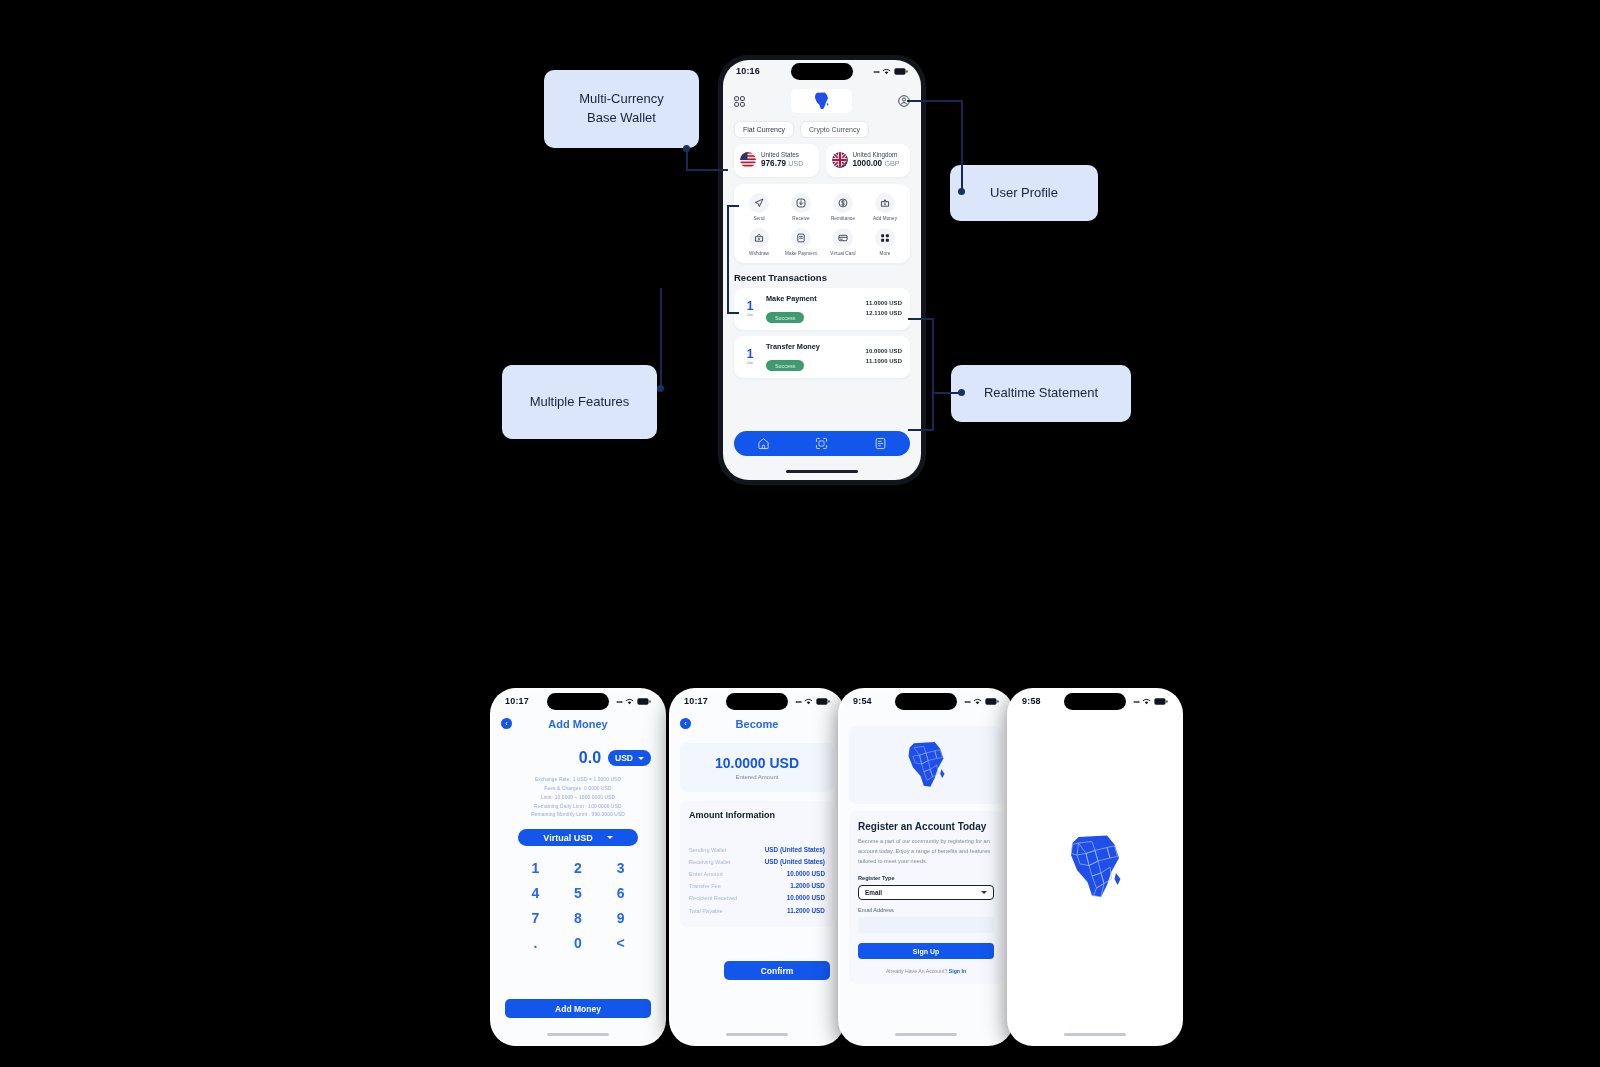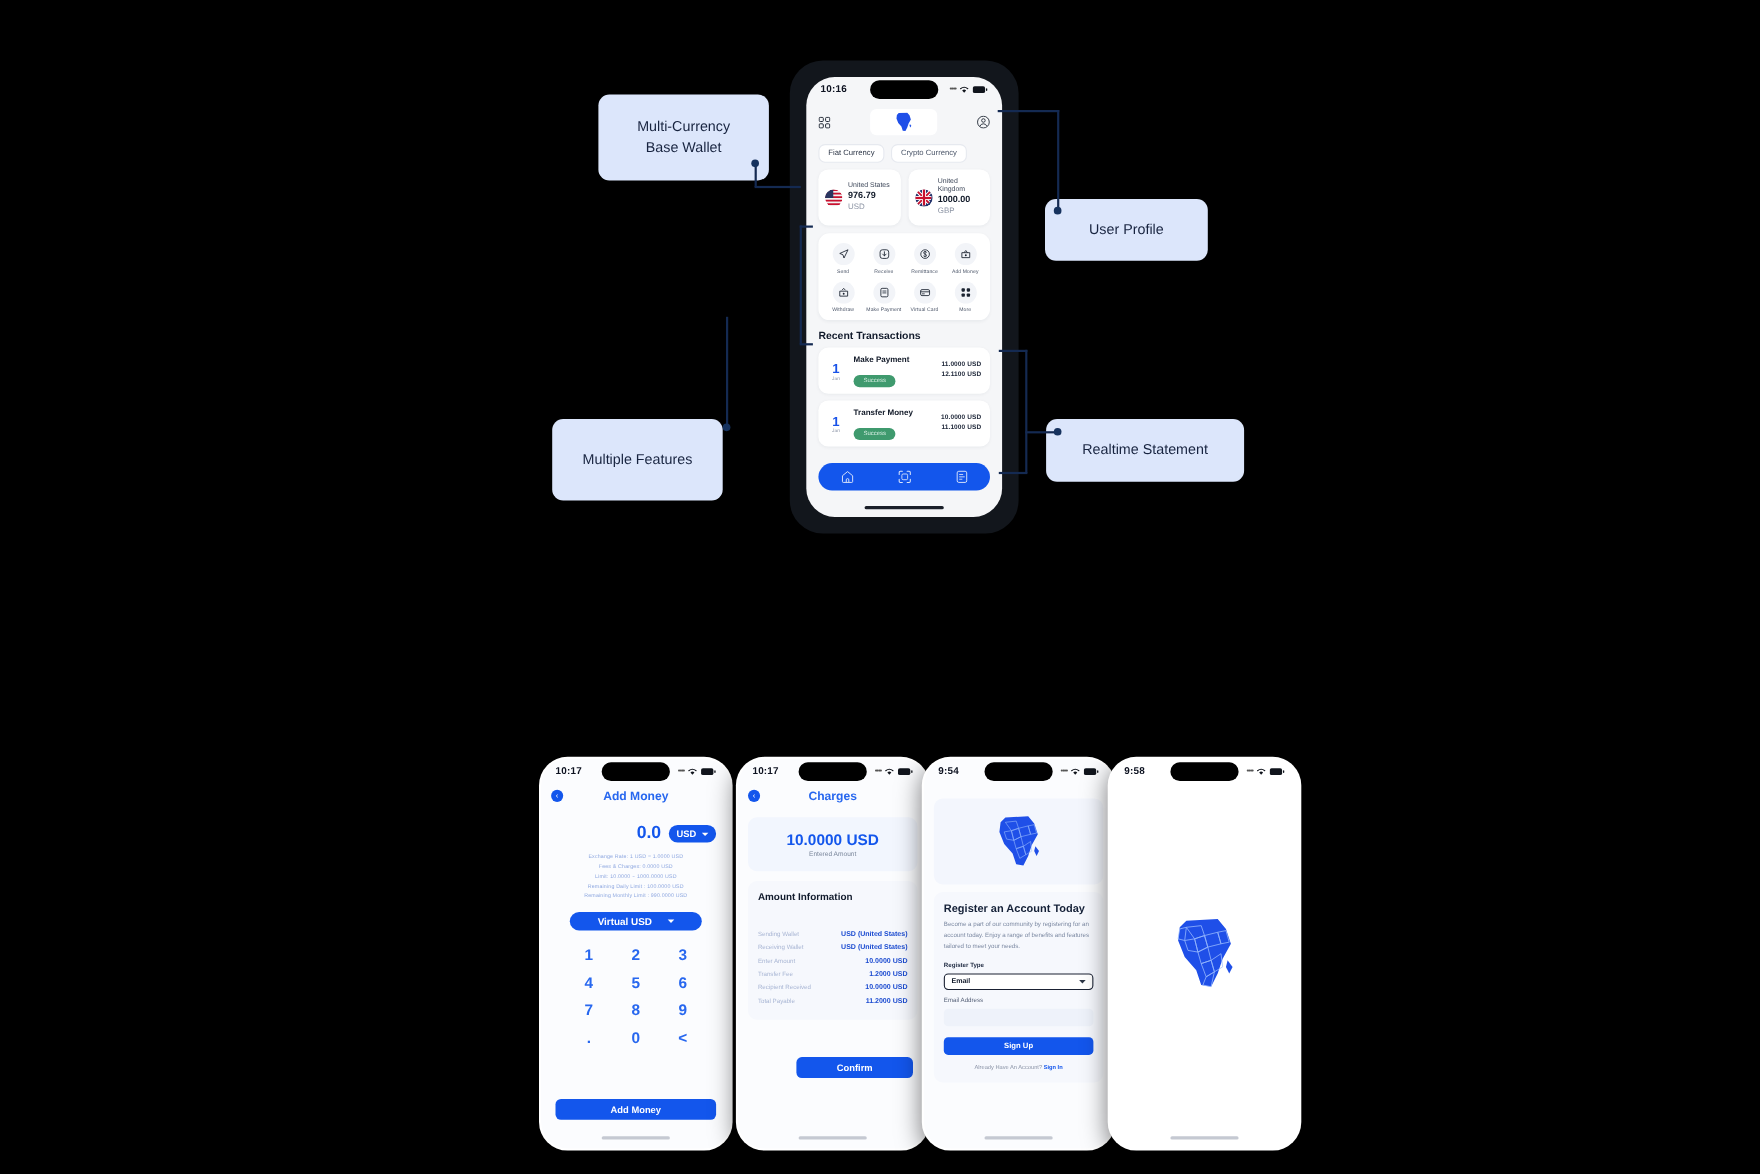--- a/index.html
+++ b/index.html
@@ -8,21 +8,21 @@
     background: #000;
     font-family: "Liberation Sans", sans-serif;
     position: relative; overflow: hidden;
   }
 
   
   .phone {
     position: absolute;
     background: #12161c;
     border-radius: 30px;
-    padding: 15px;
+    padding: 5px;
     box-shadow: 0 6px 22px rgba(0,0,0,.5);
   }
   .screen {
     width: 100%; height: 100%;
     background: #f5f6f8;
     border-radius: 26px;
     overflow: hidden;
     position: relative;
   }
   .phone-light { background: #ffffff; border-radius: 26px; padding: 2px; }
@@ -112,21 +112,21 @@
   .home-ind {
     position: absolute; left: 50%; transform: translateX(-50%); bottom: 7px;
     width: 72px; height: 3px; background: #1a1f29; border-radius: 2px;
   }
 
   
   .callout {
     position: absolute; background: #dce6fb; border-radius: 10px;
     color: #17233f; font-size: 13px; text-align: center;
     display: flex; align-items: center; justify-content: center;
-    line-height: 1.45; padding: 8px 12px; margin-top: 16px;
+    line-height: 1.45; padding: 8px 12px;
   }
   .cline { position: absolute; background: #142a52; }
   .cdot {
     position: absolute; width: 7px; height: 7px; border-radius: 50%;
     background: #16325e;
   }
 
   
   .mini { position: absolute; top: 688px; width: 176px; height: 358px; }
   .mini .screen { background: #fbfcfe; }
@@ -539,21 +539,21 @@
           </svg>
         <svg width="14" height="7" viewBox="0 0 20 10">
             <rect x="0.5" y="0.5" width="16" height="9" rx="2.5" fill="#10141c"></rect>
             <rect x="17.6" y="3.3" width="1.8" height="3.4" rx=".9" fill="#10141c"></rect>
           </svg>
       </div>
     </div>
 
     <div class="m-head">
       <div class="m-back">‹</div>
-      <div class="m-title">Charges</div>
+      <div class="m-title">Become</div>
     </div>
 
     <div class="prev-card">
       <div class="prev-amt">10.0000 USD</div>
       <div class="prev-sub">Entered Amount</div>
     </div>
 
     <div class="info-card">
       <div class="info-title">Amount Information</div>
       <div class="info-row">

